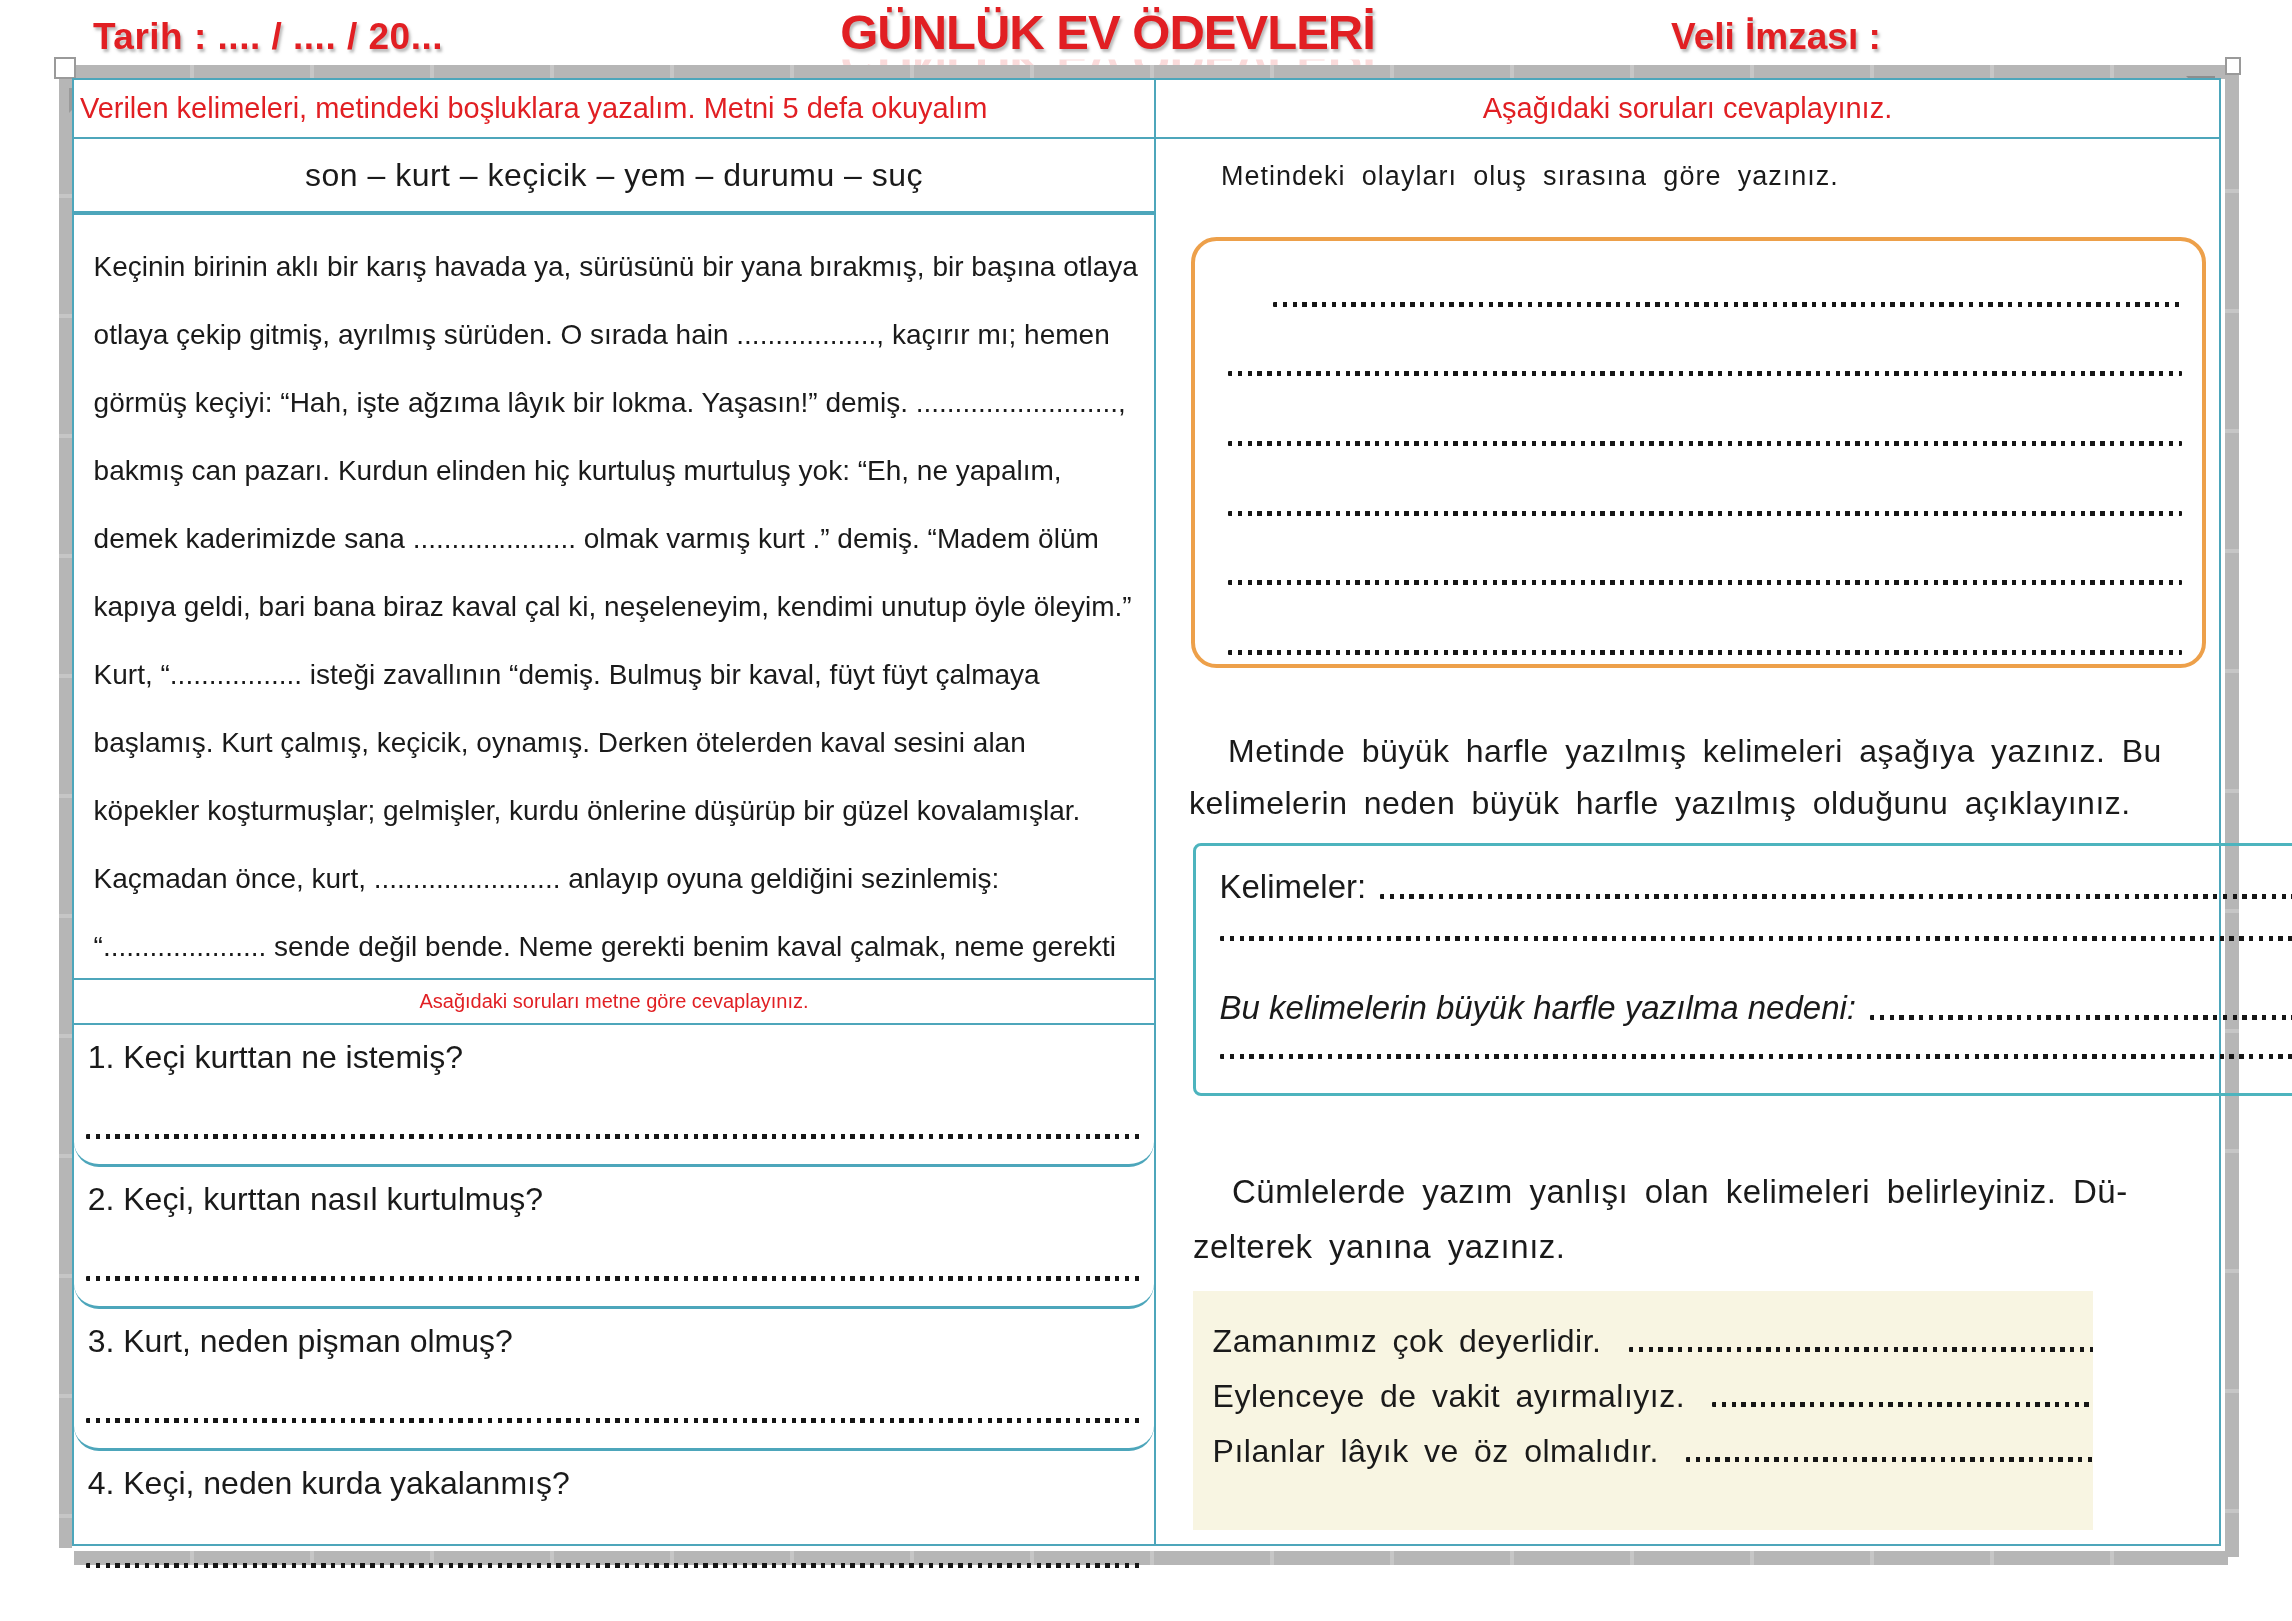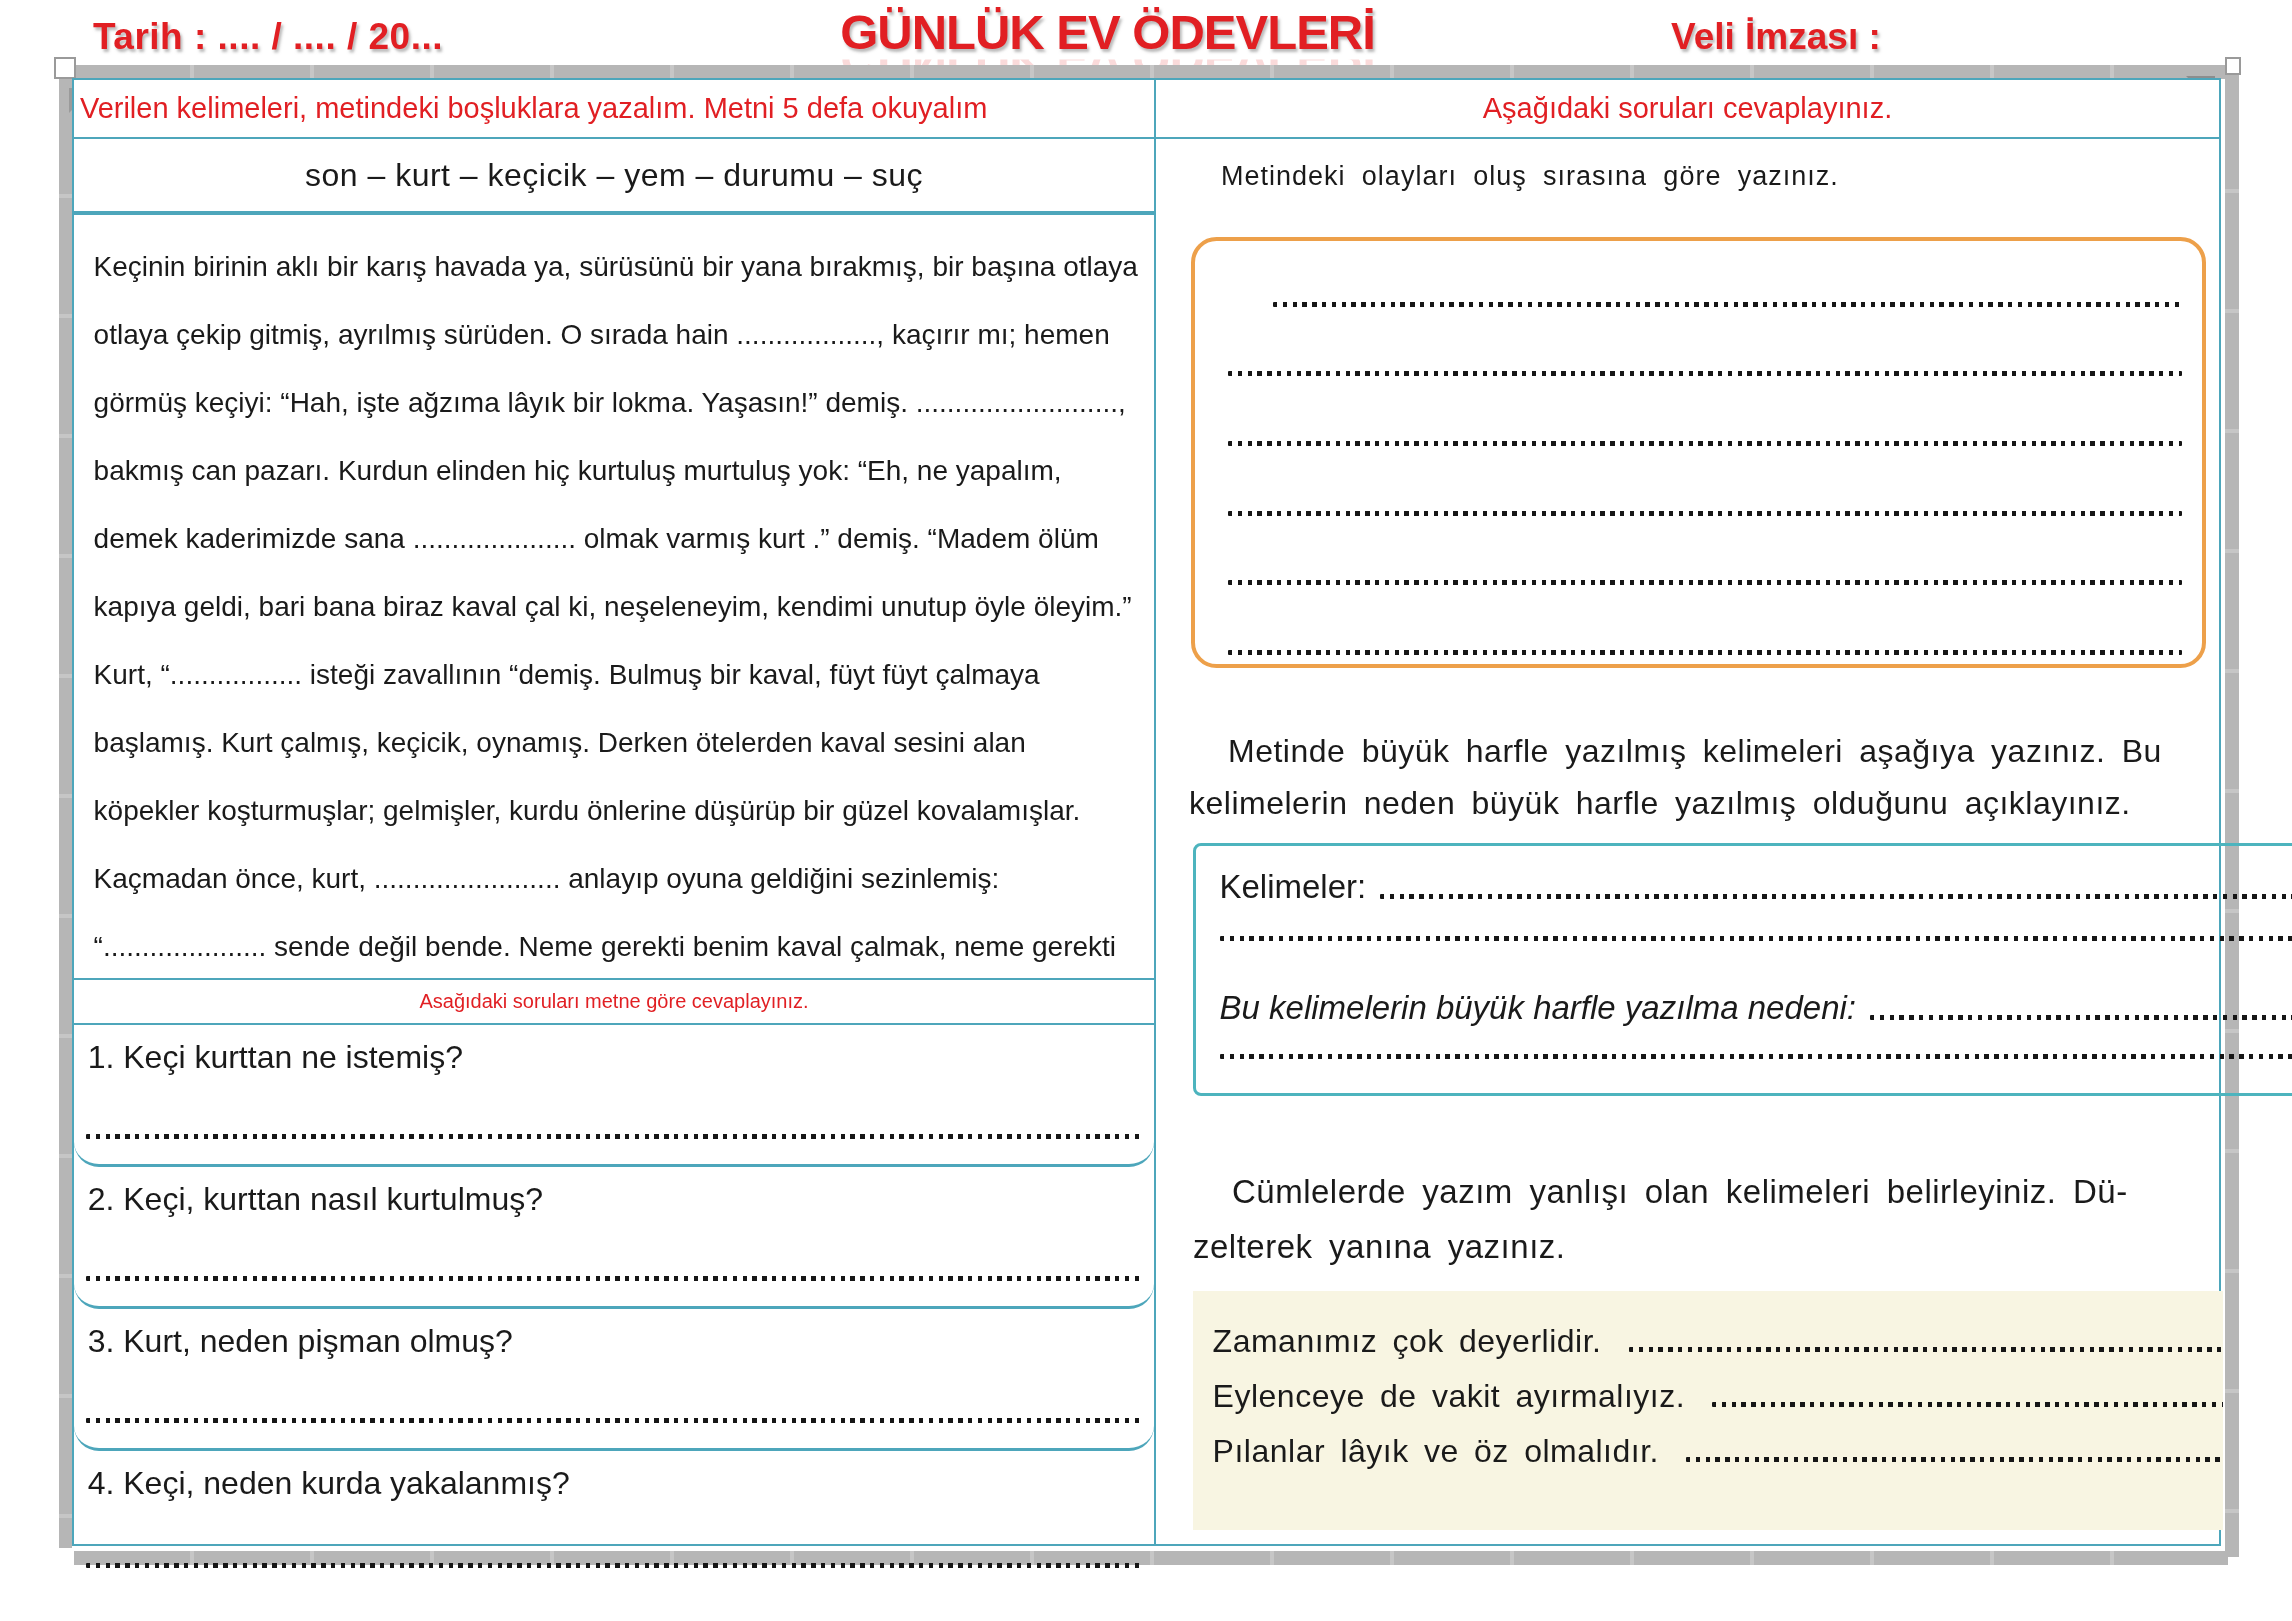--- a/index.html
+++ b/index.html
@@ -65,21 +65,21 @@
     letter-spacing:0.5px;word-spacing:6.9px;}
   .cap-prompt .indent{display:inline-block;width:39px;}
   .words-box{position:absolute;left:37px;top:704px;width:1206px;height:253px;
     border:3.9px solid #4db4be;border-radius:8px;box-sizing:border-box;}
   .wrow{position:absolute;left:23.5px;right:19.6px;display:flex;align-items:flex-end;font-size:33px;}
   .wrow .dotline{flex:1;margin:0 0 6.9px 13.7px;}
   .wrow-1{top:21.6px;} .wrow-2{top:90px;} .wrow-3{top:143px;font-style:italic;} .wrow-4{top:208px;}
   .spell-prompt{position:absolute;left:37px;right:7.8px;top:1025px;font-size:33px;line-height:55px;
     letter-spacing:0.5px;word-spacing:6.9px;}
   .spell-prompt .indent{display:inline-block;width:39px;}
-  .spell-box{position:absolute;left:37px;top:1152px;width:1030px;height:239px;background:#f8f5e2;
+  .spell-box{position:absolute;left:37px;top:1152px;width:900px;height:239px;background:#f8f5e2;
     padding-top:13.7px;box-sizing:border-box;overflow:hidden;}
   .srow{display:flex;align-items:flex-end;height:55px;padding-left:19.6px;font-size:32px;
     letter-spacing:0.5px;word-spacing:5.9px;}
   .srow .dotline{flex:1;margin:0 -5.9px 7.8px 27.4px;}
 </style>
 </head>
 <body>
 
 <div class="sheet">
 

